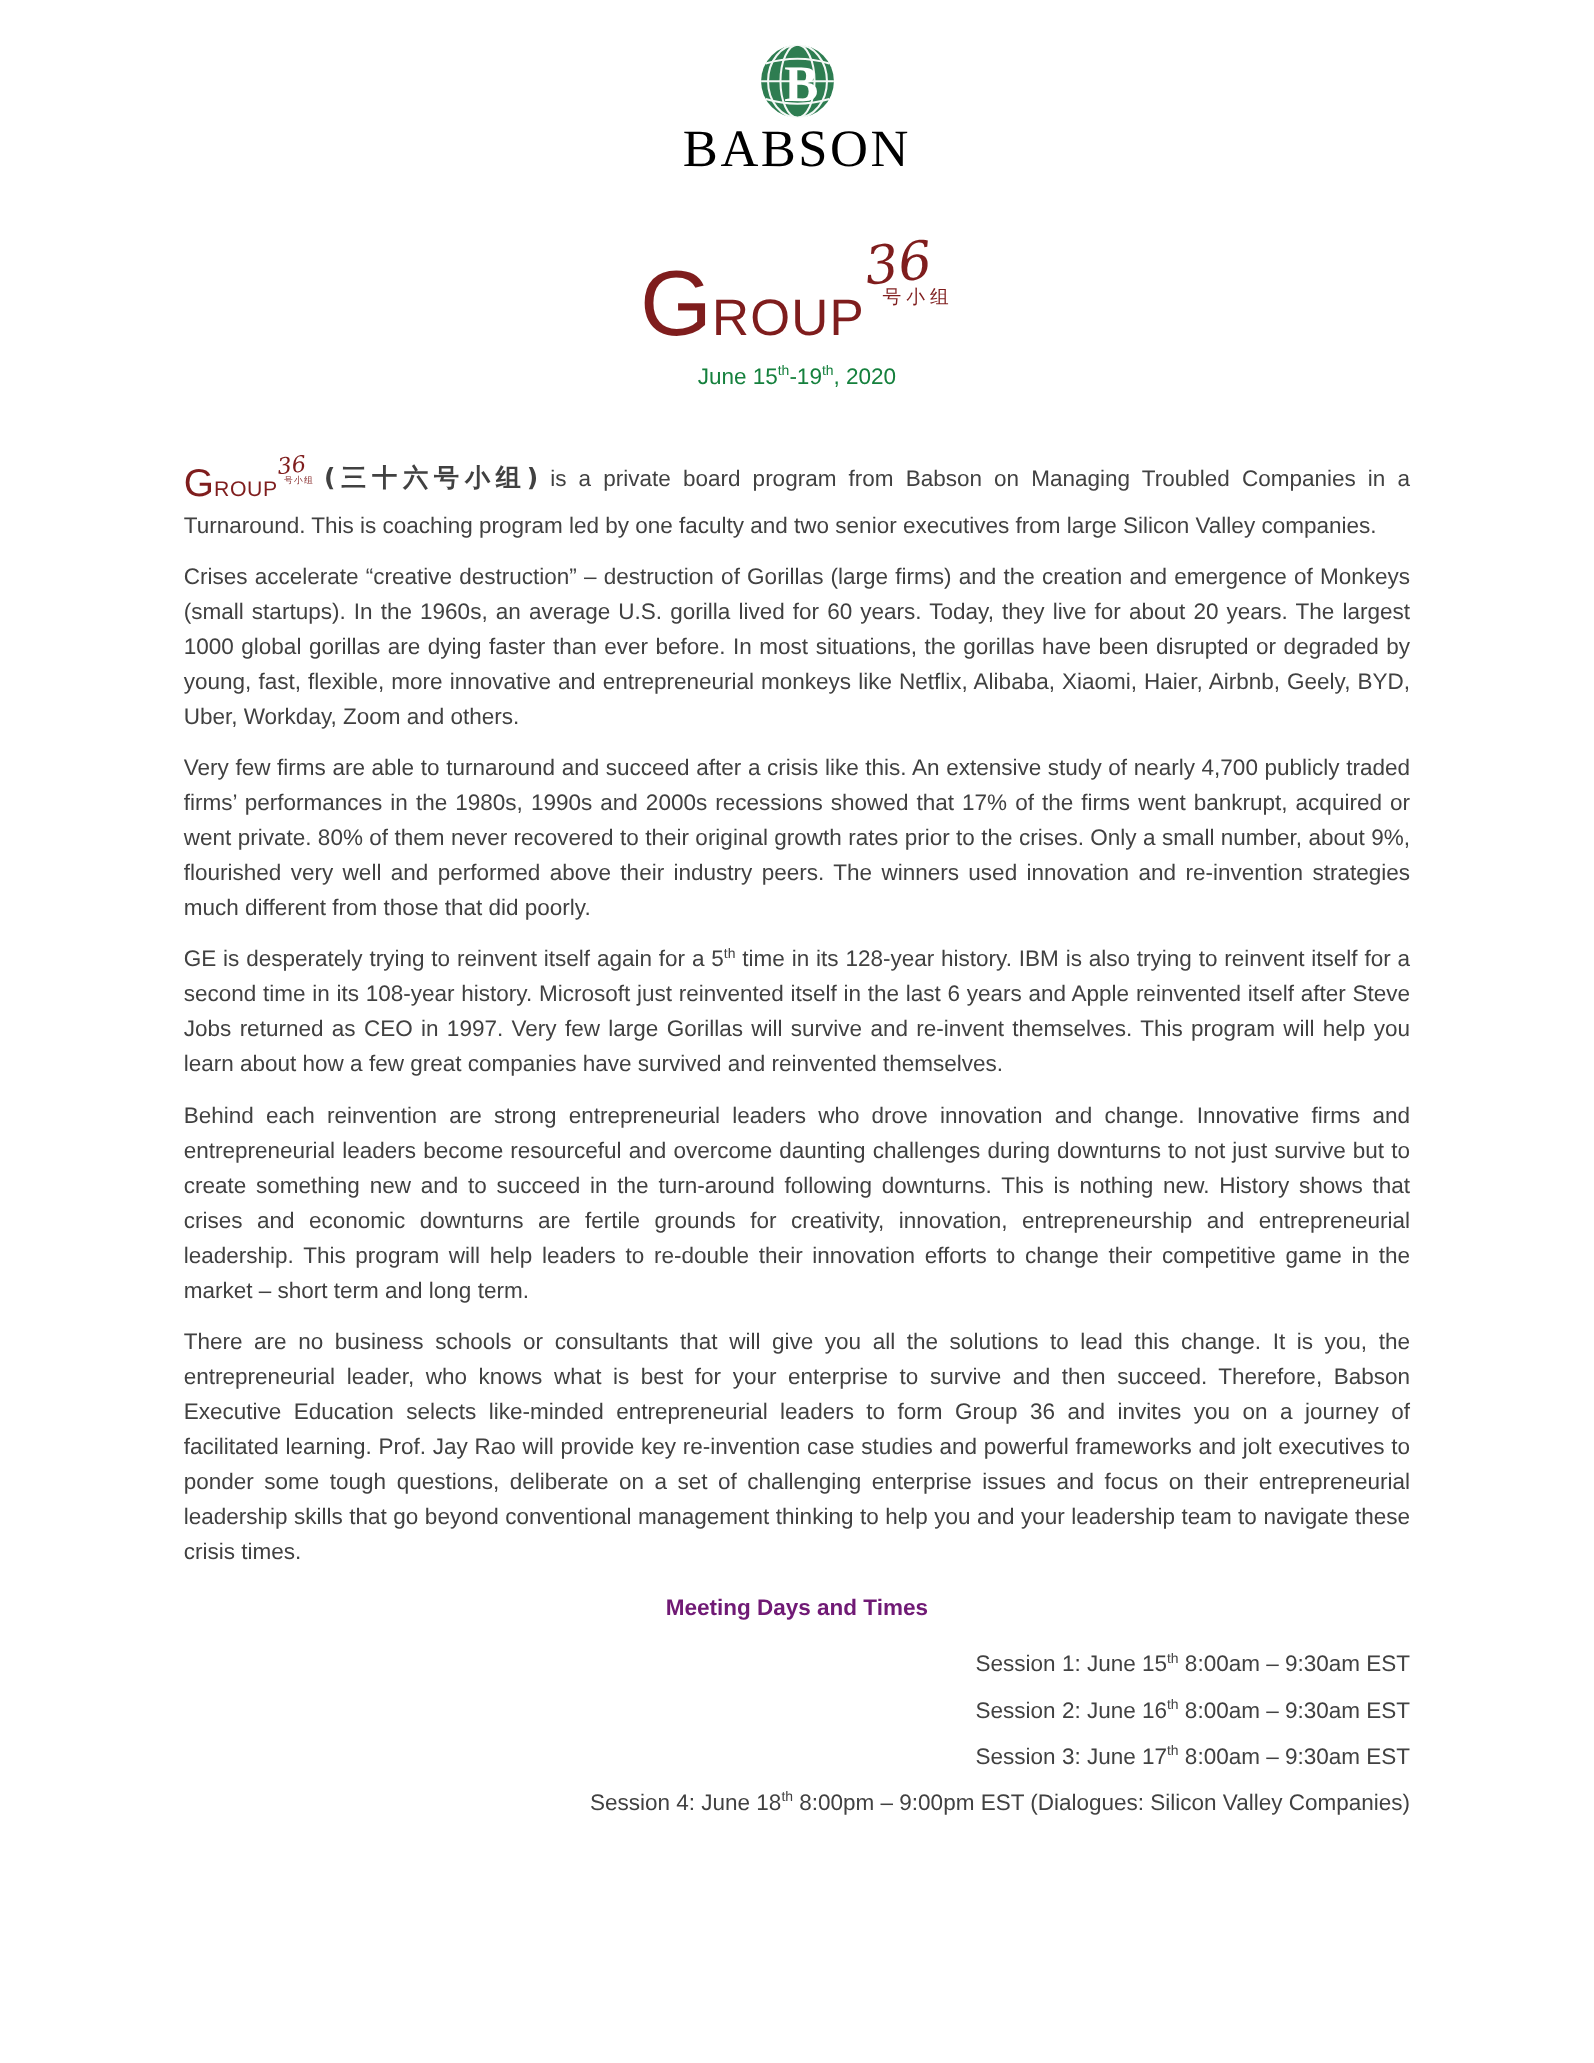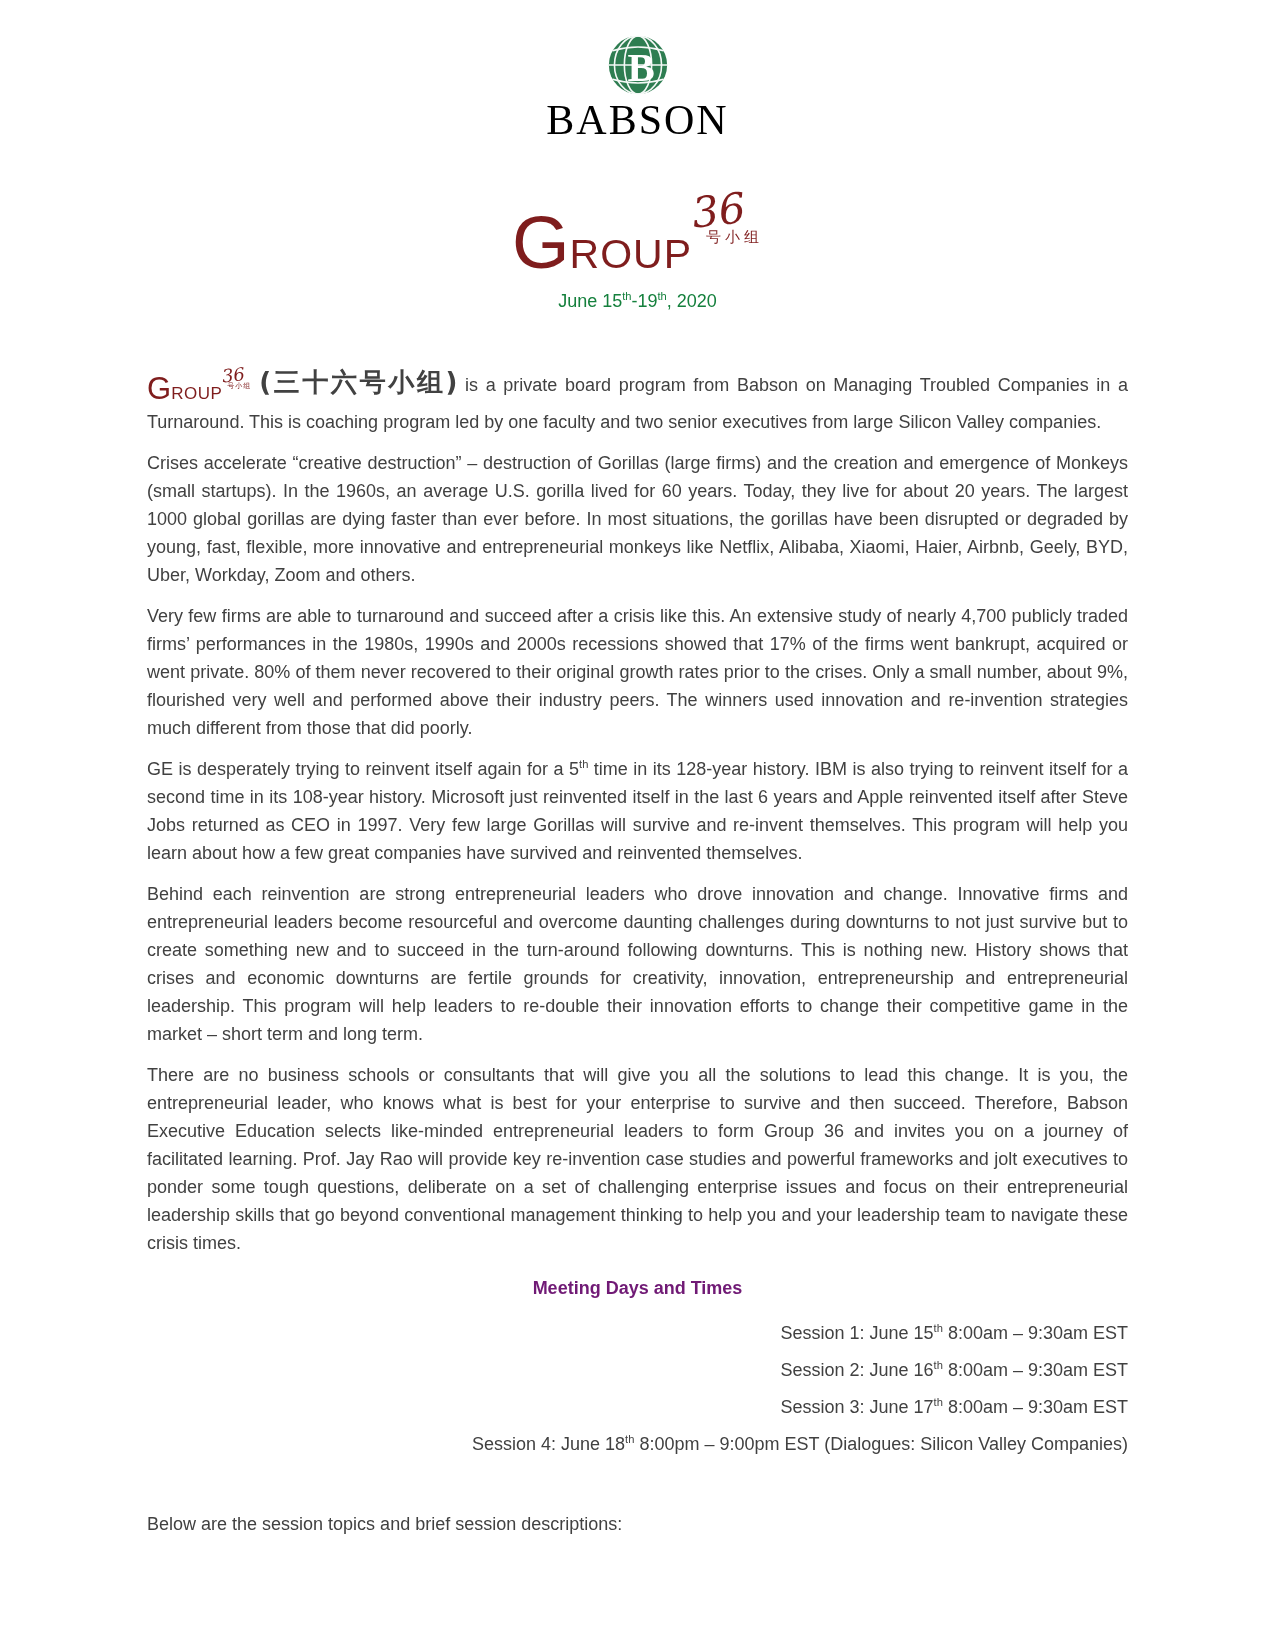--- a/index.html
+++ b/index.html
@@ -32,21 +32,21 @@
   .glogo.small { transform:none; margin-right:8px; vertical-align:-8px; }
   .glogo.small .gl-g    { font-size:31px; }
   .glogo.small .gl-roup { font-size:17px; letter-spacing:0.5px; }
   .glogo.small .gl-right{ top:-11px; }
   .glogo.small .gl-36   { font-size:18px; }
   .glogo.small .gl-cn   { font-size:7px; letter-spacing:1px; padding-left:5px; }
 
   
   .doc-body { margin-top:56px; font-size:18px; line-height:28px; }
   .para { margin:0 0 13px 0; text-align:justify; }
-  .cn-name { font-weight:bold; font-size:26px; font-family:"DejaVu Sans", sans-serif; }
+  .cn-name { font-weight:bold; font-size:20px; font-family:"DejaVu Sans", sans-serif; }
   .meeting-heading {
     text-align:center; font-weight:bold; color:#701a75;
     font-size:18px; margin:17px 0 17px 0; line-height:28px;
   }
   .session { margin:0 0 9px 0; text-align:right; }
   .below-note { margin-top:52px; text-align:left; }
 </style>
 </head>
 <body>
 
@@ -97,16 +97,15 @@
 
     <p class="session"><span>Session 1: June 15</span><span class="sup">th</span><span> 8:00am – 9:30am EST</span></p>
 
     <p class="session"><span>Session 2: June 16</span><span class="sup">th</span><span> 8:00am – 9:30am EST</span></p>
 
     <p class="session"><span>Session 3: June 17</span><span class="sup">th</span><span> 8:00am – 9:30am EST</span></p>
 
     <p class="session"><span>Session 4: June 18</span><span class="sup">th</span><span> 8:00pm – 9:00pm EST (Dialogues: Silicon Valley Companies)</span></p>
 
 
-    <p class="session below-note">Below are the session topics and brief session descriptions:</p>
 
   </div>
 </div>
 
 </body></html>

